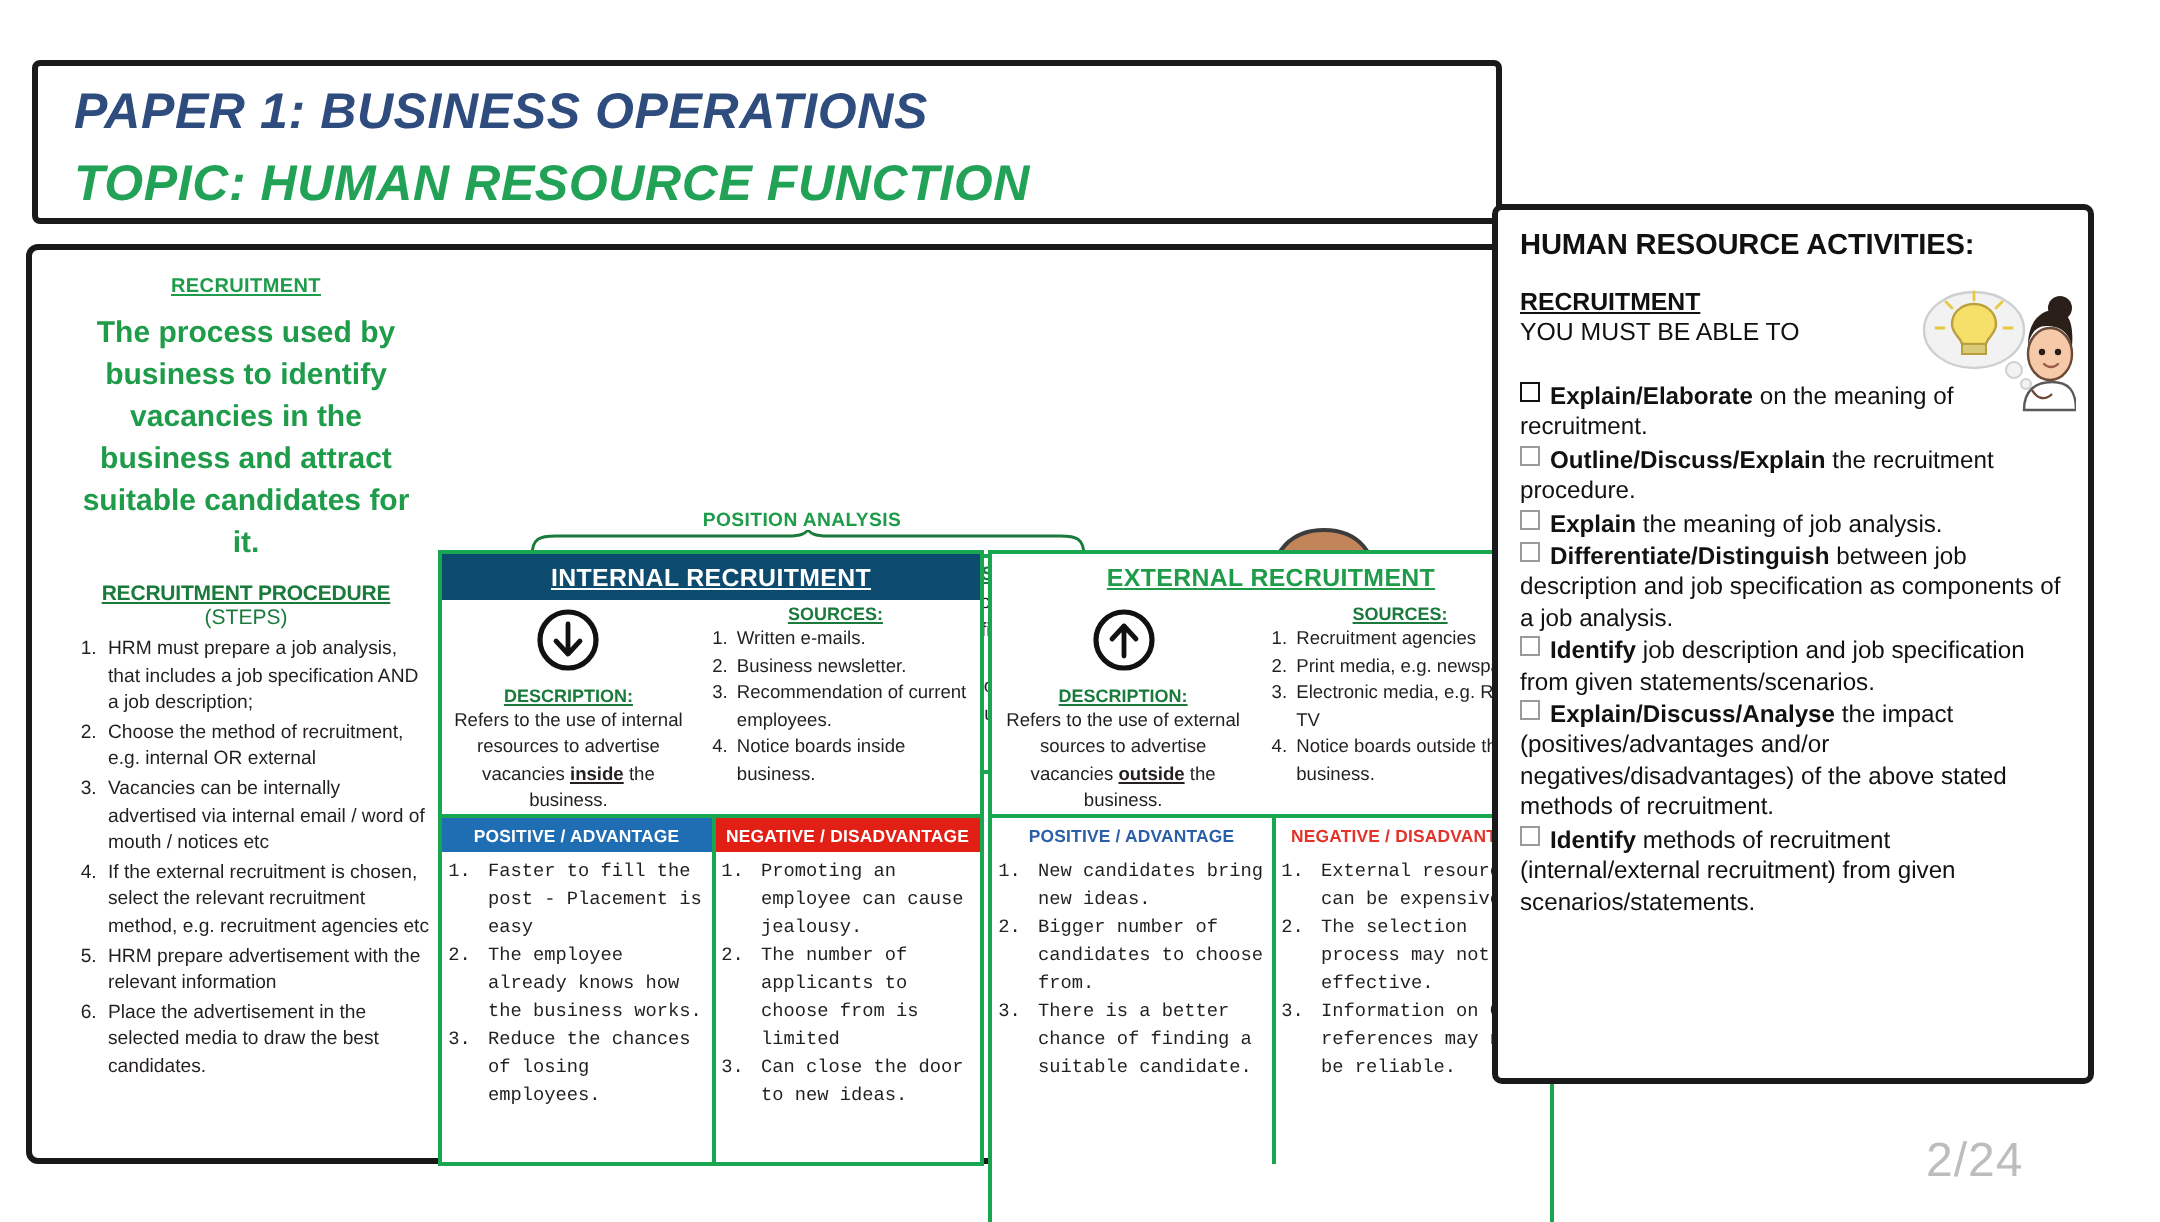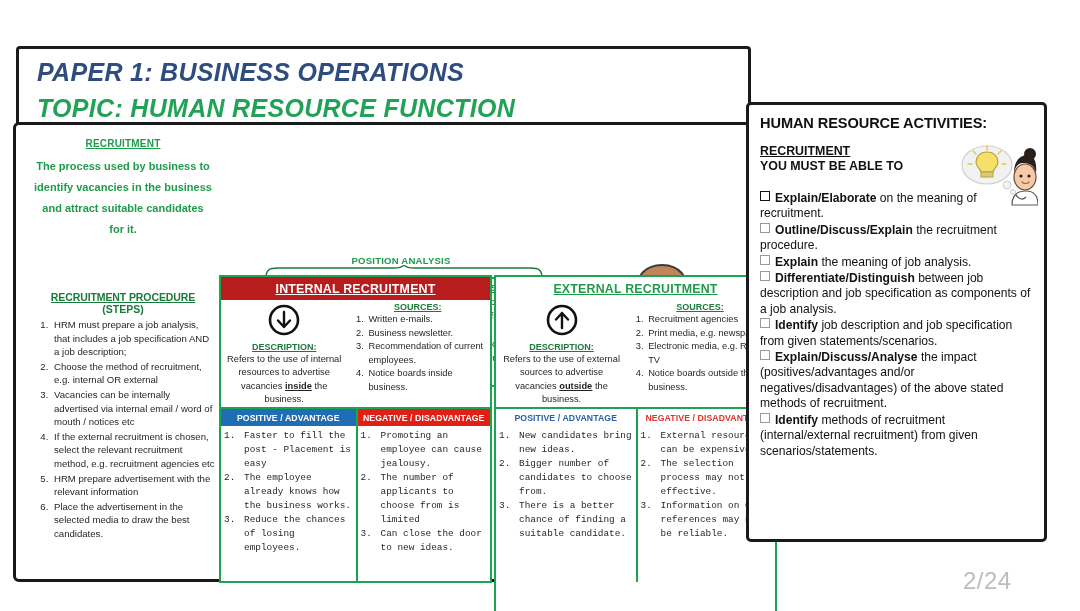--- a/index.html
+++ b/index.html
@@ -10,21 +10,21 @@
     width: 1080px; height: 611px;
     position: relative;
     font-family: "Liberation Sans", sans-serif;
     overflow: hidden;
     color: #231f20;
   }
   .page { position: absolute; inset: 0; background: #fff; }
 
   
   .title-box {
-    position: absolute; left: 16px; top: 46px;
+    position: absolute; left: 16px; top: 30px;
     width: 735px; height: 82px;
     border: 3px solid #1a1a1a;
     border-radius: 4px;
     background: #fff;
     box-sizing: border-box;
     padding: 5px 0 0 18px;
   }
   .title-line1 {
     font-size: 25px; font-weight: bold; font-style: italic;
     color: #2e4c7e; letter-spacing: .3px; line-height: 36px;
@@ -50,34 +50,34 @@
   .recruit-def {
     position: absolute; left: 18px; top: 13px; width: 178px;
     text-align: center;
   }
   .recruit-def .hdr {
     font-size: 10px; font-weight: bold; color: #1e9c4a;
     text-decoration: underline; letter-spacing: .2px;
     margin-bottom: 7px;
   }
   .recruit-def .body {
-    font-size: 11px; font-weight: bold; color: #1e9c4a;
+    font-size: 15px; font-weight: bold; color: #1e9c4a;
     line-height: 21px;
   }
 
   .proc {
     position: absolute; left: 14px; top: 166px; width: 186px;
   }
   .proc .hdr {
     font-size: 10.5px; font-weight: bold; color: #1a7a3c;
     text-decoration: underline; text-align: center;
     letter-spacing: -.1px;
   }
   .proc .sub {
-    font-size: 10.5px; font-weight: bold; color: #1a7a3c;
+    font-size: 10.5px; font-weight: normal; color: #1a7a3c;
     text-align: center; margin-bottom: 3px;
   }
   .proc ol {
     margin: 0; padding: 0 0 0 21px;
     font-size: 9.6px; line-height: 13.6px; color: #231f20;
   }
   .proc ol li { margin-bottom: 1px; padding-left: 3px; }
 
   
   .pa-label {
@@ -117,21 +117,21 @@
     border: 2.5px solid #18a750; background: #fff;
   }
   .rt-internal { left: 13px; top: 0; width: 273px; height: 308px; }
   .rt-external { left: 288px; top: 0; width: 283px; height: 356px; }
 
   .rt-head {
     height: 23px; display: flex; align-items: center; justify-content: center;
     font-size: 12.4px; font-weight: bold; letter-spacing: .2px;
   }
   .rt-head span { text-decoration: underline; }
-  .rt-head.filled { background: #b91c1c; color: #ffffff; }
+  .rt-head.filled { background: #0c4a6e; color: #ffffff; }
   .rt-head.plain { background: #ffffff; color: #1e9c4a; }
 
   .rt-mid { display: flex; height: 107px; }
   .rt-desc {
     width: 47%; box-sizing: border-box;
     text-align: center; padding: 3px 4px 0 4px;
   }
   .rt-arrow { margin: 0 auto 1px auto; }
   .rt-desc .dl {
     font-size: 9px; font-weight: bold; color: #1a7a3c;
@@ -178,21 +178,21 @@
   }
   .rp-title {
     font-size: 14.6px; font-weight: bold; color: #111;
     letter-spacing: -.1px; margin-bottom: 13px;
   }
   .rp-sub1 {
     font-size: 12.4px; font-weight: bold; color: #111;
     text-decoration: underline; line-height: 15px;
   }
   .rp-sub2 {
-    font-size: 12.4px; font-weight: bold; color: #111; line-height: 15px;
+    font-size: 12.4px; font-weight: normal; color: #111; line-height: 15px;
   }
   .rp-list { margin-top: 17px; }
   .rp-item {
     font-size: 12.1px; line-height: 15.4px; color: #111;
     margin-bottom: 1px; position: relative; padding-left: 0;
   }
   .box-glyph {
     display: inline-block; width: 8px; height: 8px;
     border: 1px solid #9a9a9a; margin-right: 5px;
     vertical-align: 1px;

